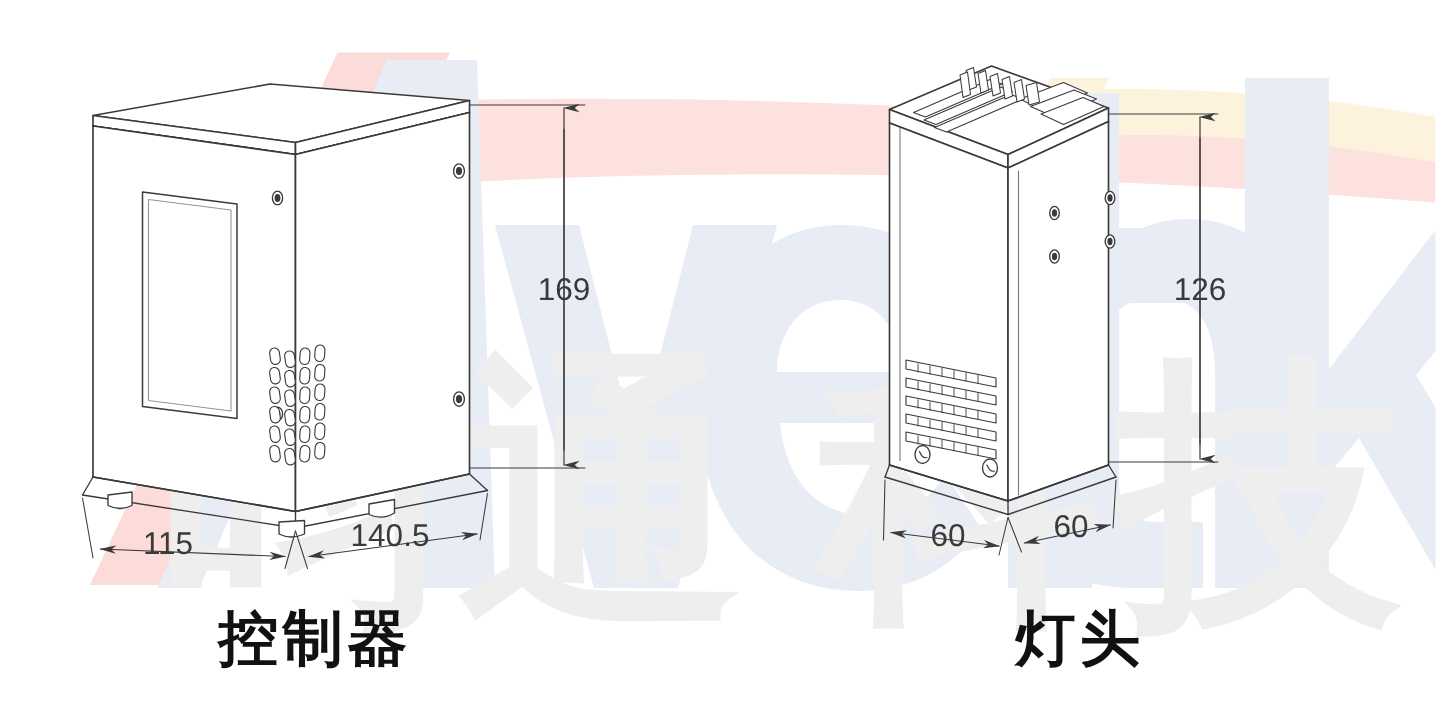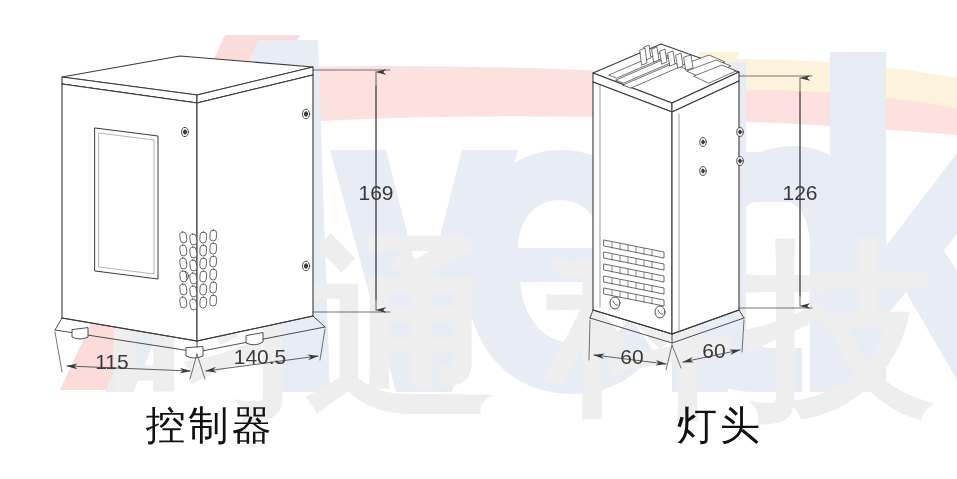--- a/index.html
+++ b/index.html
@@ -8,21 +8,21 @@
     font-family:"Liberation Sans","DejaVu Sans",sans-serif;
   }
   #stage{position:absolute;left:0;top:0;width:957px;height:479px;background:#fff;}
   .layer{position:absolute;left:0;top:0;width:957px;height:479px;}
   #wm{z-index:1;}
   #draw{z-index:2;}
   .captions{position:absolute;left:0;top:0;width:957px;height:479px;z-index:3;}
   .caption{
     position:absolute;
     font-family:"DejaVu Sans","Liberation Sans",sans-serif;
-    font-weight:400;
+    font-weight:700;
     color:#111111;
     white-space:nowrap;
     letter-spacing:3px;
   }
   #cap-controller{left:0;top:398px;width:420px;text-align:center;font-size:40px;}
   #cap-lamphead{left:540px;top:398px;width:360px;text-align:center;font-size:40px;}
   .dimtext{
     font-family:"Liberation Sans","DejaVu Sans",sans-serif;
     fill:#3a3a3a;
   }

